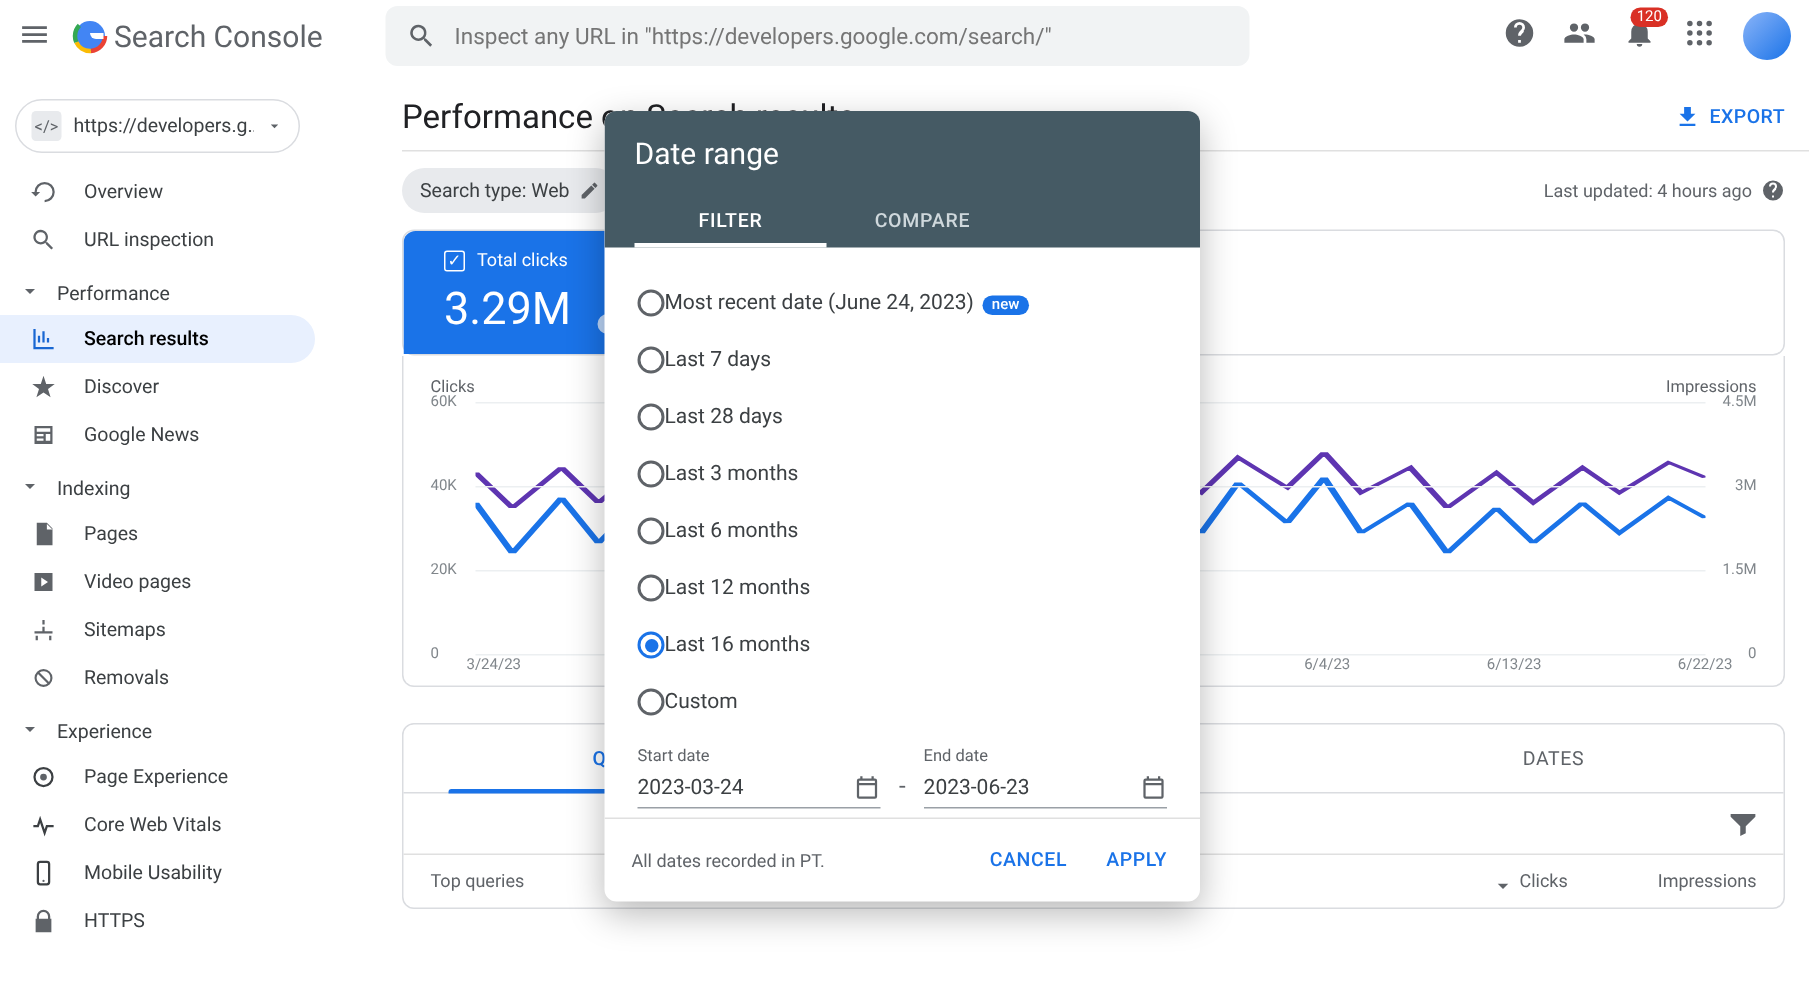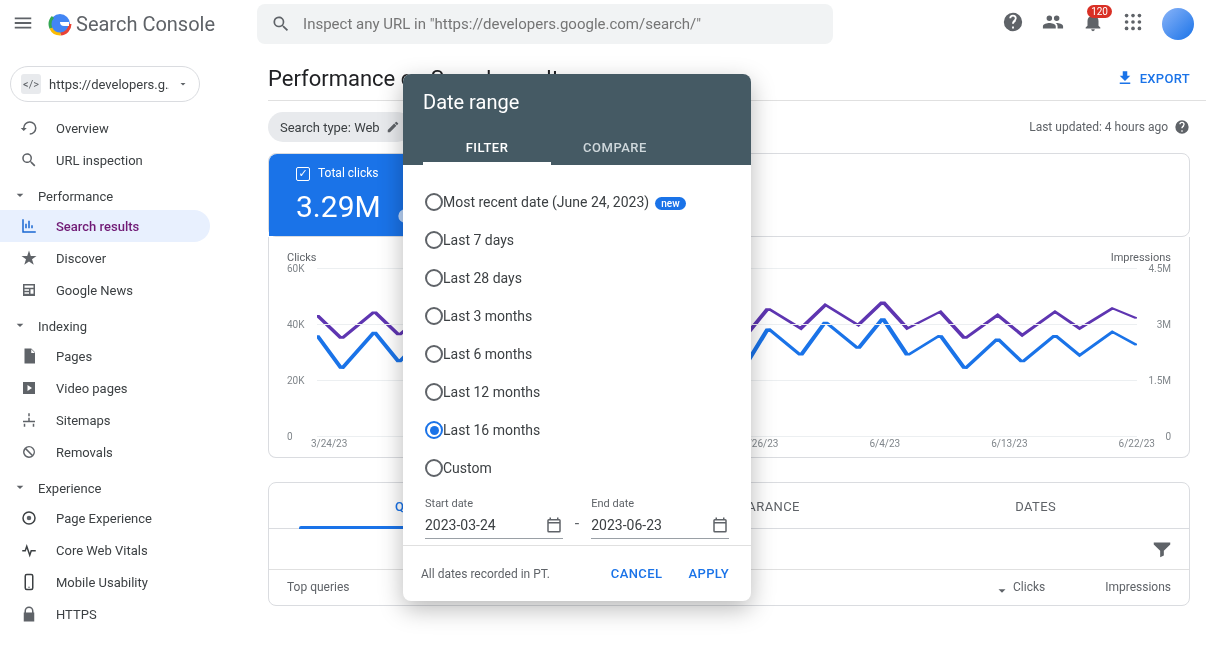--- a/index.html
+++ b/index.html
@@ -17,21 +17,21 @@
     .badge-wrap { position: relative; }
     .badge { position: absolute; top: -6px; right: -8px; background: #d93025; color: #fff; font-size: 10px; padding: 1px 4px; border-radius: 8px; }
     .avatar { width: 32px; height: 32px; border-radius: 50%; background: linear-gradient(135deg,#8ab4f8,#1a73e8); }
     .icon-btn svg { width: 22px; height: 22px; fill: #5f6368; }
     
     
     .sidebar { position: absolute; top: 56px; left: 0; width: 220px; bottom: 0; padding-right: 10px; }
     .prop-chip { margin: 10px; border: 1px solid #dadce0; border-radius: 20px; height: 36px; display: flex; align-items: center; padding: 0 10px; gap: 8px; font-size: 13px; color: #3c4043; }
     .prop-ico { width: 20px; height: 20px; background: #e8eaed; border-radius: 3px; display:flex;align-items:center;justify-content:center;font-size:11px;color:#5f6368; }
     .nav-item { height: 32px; display: flex; align-items: center; padding: 0 14px 0 20px; gap: 18px; font-size: 13px; color: #3c4043; border-radius: 0 16px 16px 0; cursor: pointer; }
-    .nav-item.active { background: #e8f0fe; color: #701a75; font-weight: 500; }
+    .nav-item.active { background: #e8f0fe; color: #000000; font-weight: 500; }
     .nav-item .ic { width: 18px; height: 18px; display:flex;align-items:center;justify-content:center; }
     .nav-item .ic svg { width: 18px; height: 18px; fill: #5f6368; }
     .nav-item.active .ic svg { fill: #1967d2; }
     .nav-group { height: 28px; display: flex; align-items: center; padding-left: 12px; gap: 10px; font-size: 13px; color: #3c4043; cursor: pointer; margin-top:6px;}
     .nav-group .chev { transform: rotate(0deg); }
     .nav-group .chev svg{width:16px;height:16px;fill:#5f6368;}
     
     
     .main { position: absolute; top: 56px; left: 268px; right: 16px; bottom: 0; }
     .page-head { display: flex; align-items: center; height: 44px; }
@@ -76,21 +76,21 @@
     .res-tab.active { color:#1a73e8; font-weight:500;}
     .res-tab.active::after{content:"";position:absolute;left:30px;right:30px;bottom:-1px;height:3px;background:#1a73e8;border-radius:2px 2px 0 0;}
     .res-toolbar { display:flex; height:40px; align-items:center; padding:0 16px;}
     .res-toolbar svg{width:22px;height:22px;fill:#5f6368;margin-left:auto;}
     .res-head { display:flex; padding:10px 18px; border-top:1px solid #e0e0e0; font-size:12px; color:#5f6368; align-items:center;}
     .res-head .r { margin-left:auto; display:flex; gap:60px; align-items:center;}
     .sort-ico svg{width:14px;height:14px;fill:#5f6368;vertical-align:middle;margin-right:4px;}
 
     
     .scrim { position:absolute; inset:0; background:rgba(0,0,0,0); }
-    .modal { position:absolute; top:74px; left:403px; width:348px; background:#fff; border-radius:8px; box-shadow:0 8px 24px rgba(0,0,0,.28); overflow:hidden; }
+    .modal { position:absolute; top:74px; left:403px; width:397px; background:#fff; border-radius:8px; box-shadow:0 8px 24px rgba(0,0,0,.28); overflow:hidden; }
     .modal-head { background:#455a64; color:#fff; padding:16px 20px 0; }
     .modal-title { font-size:20px; font-weight:400; }
     .modal-tabs { display:flex; margin-top:14px; }
     .modal-tab { flex:0 0 128px; text-align:center; padding:12px 0 10px; font-size:13px; letter-spacing:.5px; color:#cfd8dc; cursor:pointer; position:relative; font-weight:500;}
     .modal-tab.active { color:#fff; }
     .modal-tab.active::after{content:"";position:absolute;left:0;right:0;bottom:0;height:3px;background:#fff;}
     .modal-body { padding:18px 22px 6px; }
     .radio-row { display:flex; align-items:center; height:38px; font-size:14px; color:#3c4043; cursor:pointer;}
     .radio { width:18px; height:18px; border:2px solid #5f6368; border-radius:50%; display:flex;align-items:center;justify-content:center;}
     .radio.sel { border-color:#1a73e8; }

